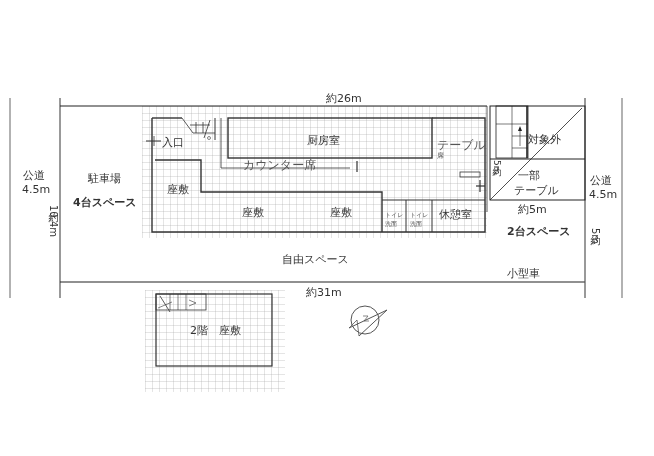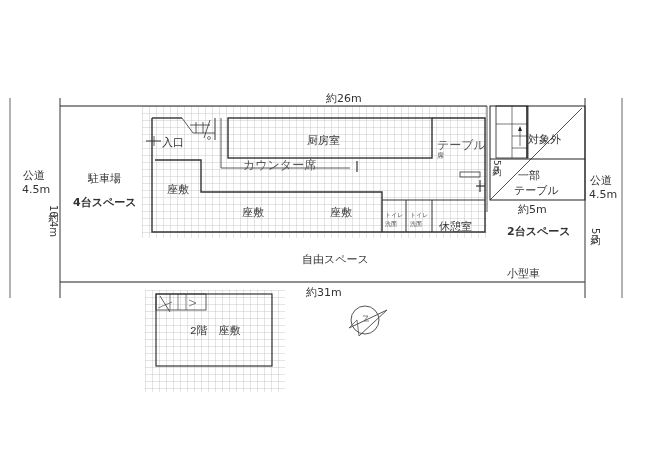--- a/index.html
+++ b/index.html
@@ -103,32 +103,32 @@
 
 <div class="lbl" style="left:23px;top:169px;">公道</div>
 <div class="lbl" style="left:22px;top:183px;">4.5m</div>
 <div class="lbl" style="left:590px;top:174px;">公道</div>
 <div class="lbl" style="left:589px;top:188px;">4.5m</div>
 
 <div class="lbl" style="left:73px;top:172px;margin-left:15px;">駐車場</div>
 <div class="lbl" style="left:73px;top:196px;font-weight:bold;">4台スペース</div>
 <div class="lbl" style="left:507px;top:227px;margin-top:40px;">小型車</div>
 <div class="lbl" style="left:507px;top:225px;font-weight:bold;">2台スペース</div>
-<div class="lbl" style="left:282px;top:253px;margin-left:20px;">自由スペース</div>
+<div class="lbl" style="left:282px;top:253px;">自由スペース</div>
 <div class="lbl" style="left:528px;top:133px;">対象外</div>
 <div class="lbl" style="left:518px;top:169px;">一部</div>
 <div class="lbl" style="left:514px;top:184px;">テーブル</div>
 
 <div class="lbl" style="left:162px;top:135px;font-family:Liberation Serif, serif;">入口</div>
 <div class="lbl" style="left:307px;top:134px;font-family:Liberation Mono, monospace;">厨房室</div>
 <div class="lbl sm" style="left:243px;top:161px;">カウンター席</div>
 <div class="lbl sm" style="left:437px;top:140px;font-size:12px;line-height:11px;">テーブル</div>
 <div class="lbl sm" style="left:437px;top:152px;font-size:7px;">席</div>
 <div class="lbl" style="left:167px;top:183px;">座敷</div>
 <div class="lbl" style="left:242px;top:206px;">座敷</div>
 <div class="lbl" style="left:330px;top:206px;">座敷</div>
 <div class="lbl xs" style="left:385px;top:211px;">トイレ</div>
 <div class="lbl xs" style="left:385px;top:220px;">洗面</div>
 <div class="lbl xs" style="left:410px;top:211px;">トイレ</div>
 <div class="lbl xs" style="left:410px;top:220px;">洗面</div>
-<div class="lbl" style="left:439px;top:220px;">休憩室</div>
+<div class="lbl" style="left:439px;top:208px;">休憩室</div>
 
-<div class="lbl" style="left:190px;top:324px;font-family:Liberation Mono, monospace;">2階　座敷</div>
+<div class="lbl" style="left:190px;top:324px;">2階　座敷</div>
 
 </body></html>

